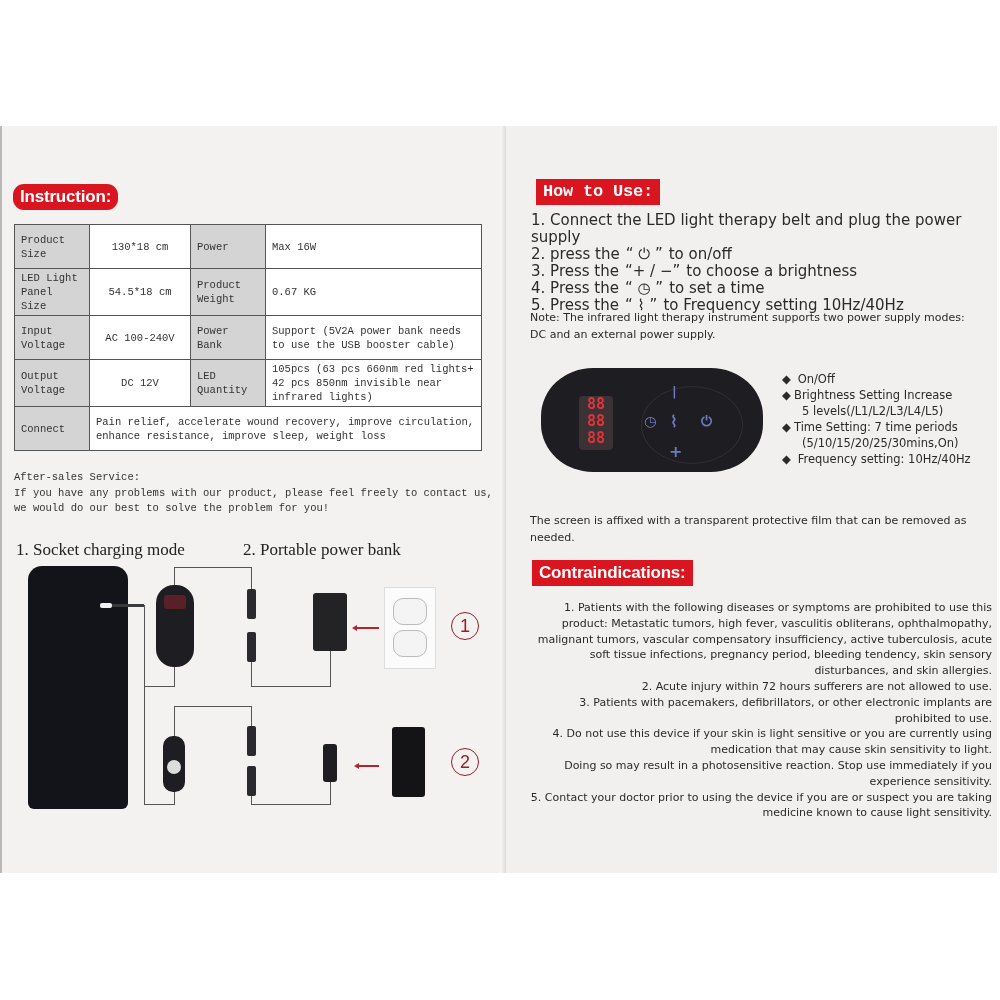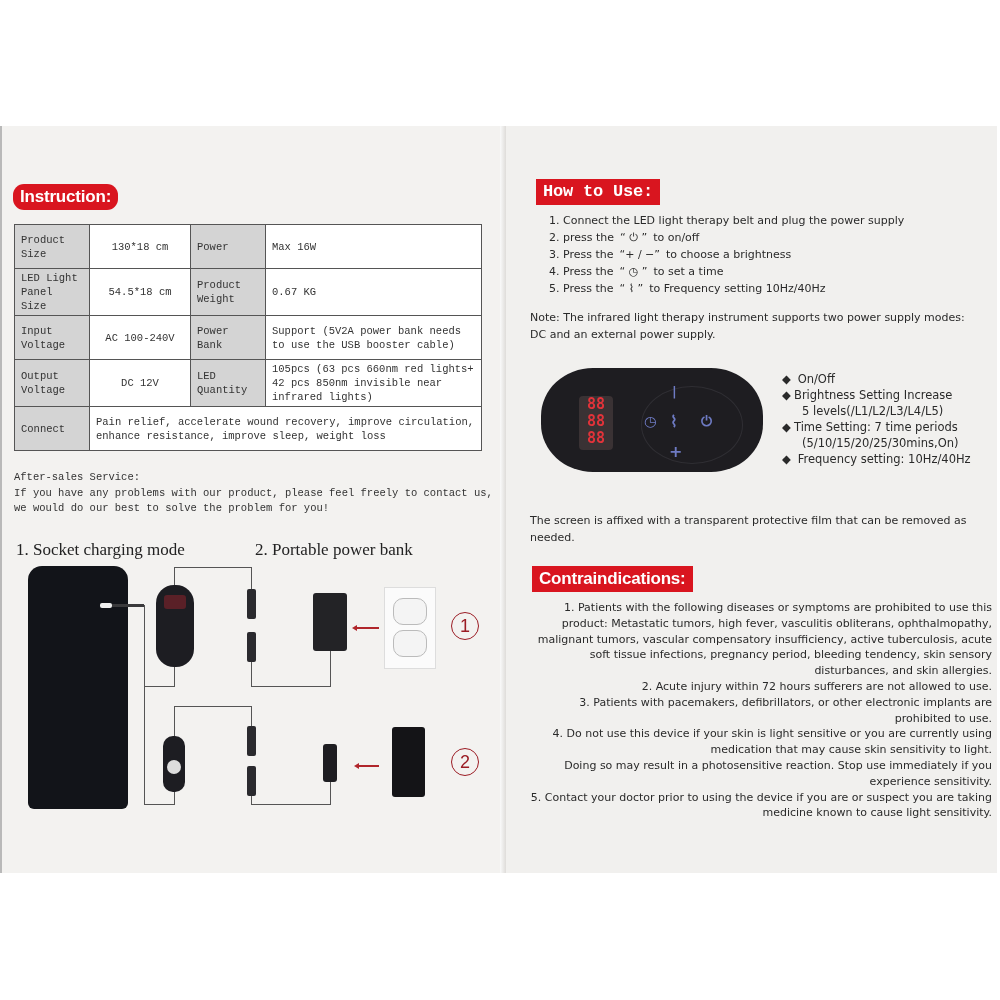--- a/index.html
+++ b/index.html
@@ -25,21 +25,21 @@
   .connector{position:absolute;background:#2a2a2e;border-radius:2px;}
   .adapter{position:absolute;left:313px;top:593px;width:34px;height:58px;background:#232326;border-radius:3px;}
   .outlet{position:absolute;left:384px;top:587px;width:50px;height:80px;background:#fbfbfb;border:1px solid #ddd;}
   .socket{position:absolute;left:8px;width:32px;height:25px;background:#f4f4f4;border:1px solid #bbb;border-radius:10px;}
   .arrow{position:absolute;height:2px;background:#b0262b;}
   .arrow:before{content:"";position:absolute;left:-3px;top:-2px;border-right:5px solid #b0262b;border-top:3px solid transparent;border-bottom:3px solid transparent;}
   .circle-num{position:absolute;width:26px;height:26px;border:1.5px solid #9b1c24;border-radius:50%;color:#9b1c24;font-family:"Liberation Sans",sans-serif;font-size:18px;text-align:center;line-height:26px;}
   .powerbank{position:absolute;left:392px;top:727px;width:33px;height:70px;background:#141417;border-radius:3px;}
   .usb{position:absolute;left:323px;top:744px;width:14px;height:38px;background:#1e1e22;border-radius:3px;}
   
-  .steps{position:absolute;left:531px;top:212px;font-family:"DejaVu Sans",sans-serif;font-size:11px;line-height:17px;color:#2a2a2a;margin-left:18px;}
+  .steps{position:absolute;left:531px;top:212px;font-family:"DejaVu Sans",sans-serif;font-size:15px;line-height:17px;color:#2a2a2a;}
   .steps .sym{display:inline-block;margin:0 6px;}
   .note{position:absolute;left:530px;top:309px;width:440px;font-size:11px;line-height:17px;color:#2a2a2a;}
   .remote{position:absolute;left:541px;top:368px;width:222px;height:104px;background:#1e1d21;border-radius:52px / 48px;}
   .display{position:absolute;left:38px;top:28px;width:34px;height:54px;background:#3a3234;border-radius:4px;color:#e2333a;font-family:"DejaVu Sans Mono",monospace;font-size:15px;line-height:17px;text-align:center;font-weight:bold;}
   .btn-ring{position:absolute;left:100px;top:18px;width:100px;height:76px;border-radius:50%;border:1px solid #2f2e33;}
   .btn{position:absolute;color:#6e7bc4;font-size:13px;font-weight:bold;}
   .feat{position:absolute;left:782px;top:371px;font-size:11.5px;line-height:16px;color:#2a2a2a;}
   .feat .d{display:inline-block;width:12px;}
   .film{position:absolute;left:530px;top:512px;width:440px;font-size:11px;line-height:17px;color:#2a2a2a;}
   .contra{position:absolute;left:530px;top:600px;width:462px;font-size:11px;line-height:15.8px;color:#2a2a2a;text-align:right;}
@@ -86,21 +86,21 @@
 </tbody>
   </table>
 
 <div class="after">
   <div>After-sales Service:</div>
   <div>If you have any problems with our product, please feel freely to contact us,</div>
   <div>we would do our best to solve the problem for you!</div>
 </div>
 
 <div class="mode" style="left:16px;">1. Socket charging mode</div>
-<div class="mode" style="left:255px;text-align:center;">2. Portable power bank</div>
+<div class="mode" style="left:243px;text-align:center;">2. Portable power bank</div>
 
 <div class="belt"></div>
 <div class="belt-jack"></div>
 <div class="plug-line" style="left:112px;top:604px;width:32px;height:3px;background:#3a3a3c;"></div>
 <div class="plug-line" style="left:144px;top:605px;width:1px;height:200px;"></div>
 <div class="plug-line" style="left:144px;top:686px;width:30px;height:1px;"></div>
 <div class="plug-line" style="left:144px;top:804px;width:30px;height:1px;"></div>
 
 <div class="ctrl" style="left:156px;top:585px;width:38px;height:82px;">
   <div style="position:absolute;left:8px;top:10px;width:22px;height:14px;background:#5a2027;border-radius:3px;"></div>
@@ -168,21 +168,21 @@
   <div><span class="d">◆</span> <span>On/Off</span></div>
   <div><span class="d">◆</span><span>Brightness Setting Increase</span></div>
   <div style="padding-left:20px;">5 levels(/L1/L2/L3/L4/L5)</div>
   <div><span class="d">◆</span><span>Time Setting: 7 time periods</span></div>
   <div style="padding-left:20px;">(5/10/15/20/25/30mins,On)</div>
   <div><span class="d">◆</span> <span>Frequency setting: 10Hz/40Hz</span></div>
 </div>
 
 <div class="film">The screen is affixed with a transparent protective film that can be removed as needed.</div>
 
-<div class="red-header" style="left:532px;top:560px;margin-top:6px;">Contraindications:</div>
+<div class="red-header" style="left:532px;top:560px;">Contraindications:</div>
 
 <div class="contra">
   <div>1. Patients with the following diseases or symptoms are prohibited to use this product: Metastatic tumors, high fever, vasculitis obliterans, ophthalmopathy, malignant tumors, vascular compensatory insufficiency, active tuberculosis, acute soft tissue infections, pregnancy period, bleeding tendency, skin sensory disturbances, and skin allergies.</div>
   <div>2. Acute injury within 72 hours sufferers are not allowed to use.</div>
   <div>3. Patients with pacemakers, defibrillators, or other electronic implants are prohibited to use.</div>
   <div>4. Do not use this device if your skin is light sensitive or you are currently using medication that may cause skin sensitivity to light.</div>
   <div>Doing so may result in a photosensitive reaction. Stop use immediately if you experience sensitivity.</div>
   <div>5. Contact your doctor prior to using the device if you are or suspect you are taking medicine known to cause light sensitivity.</div>
 </div>
 

